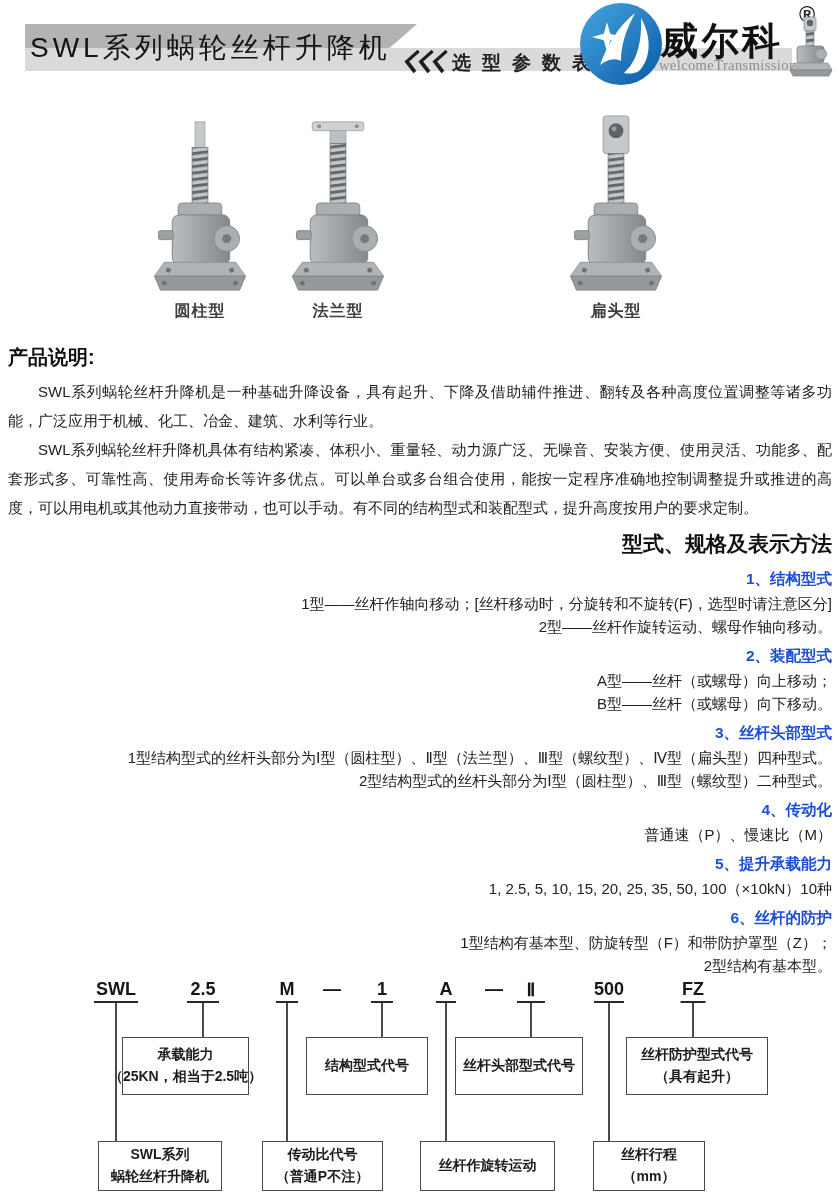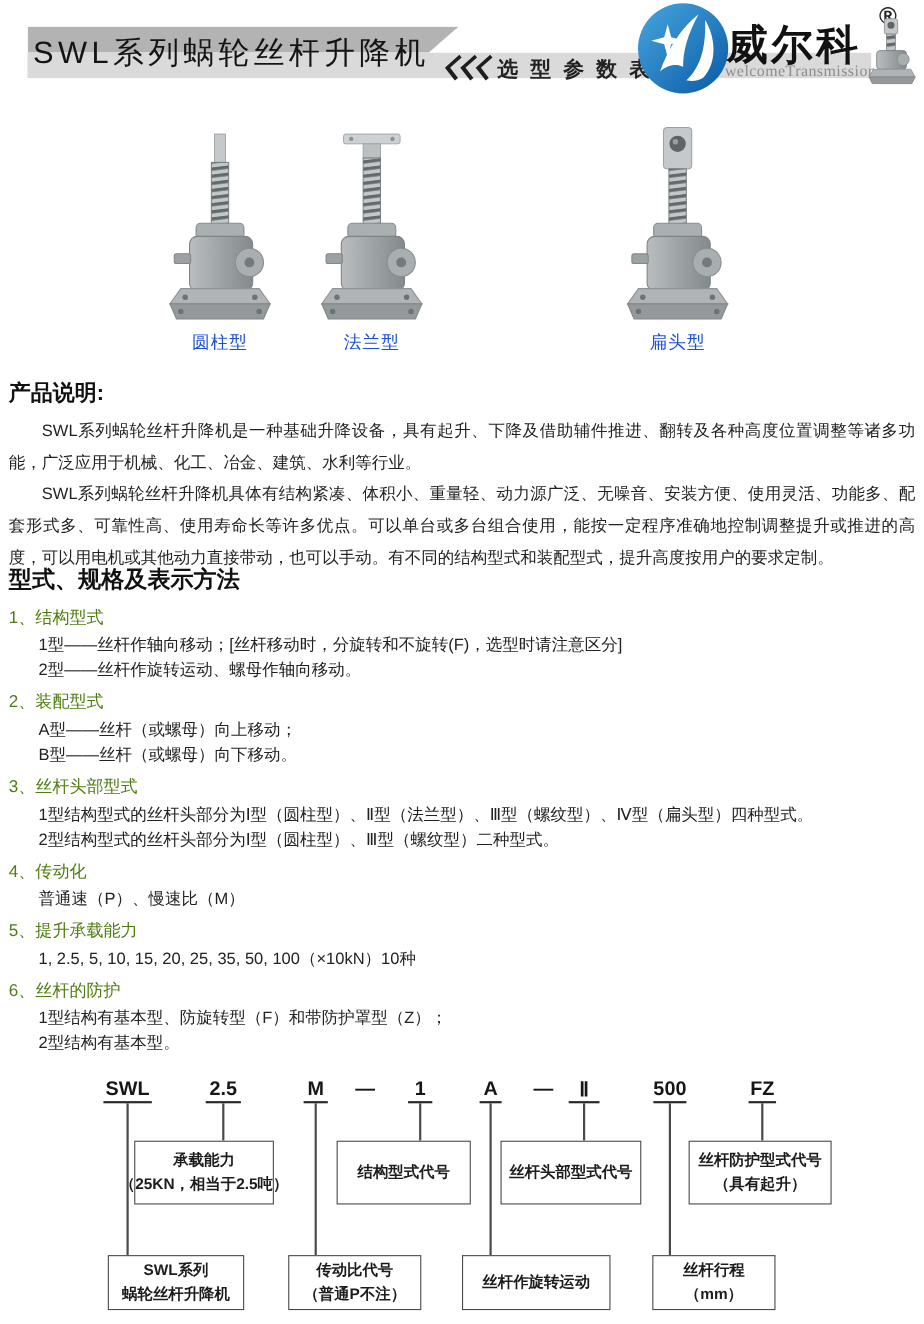--- a/index.html
+++ b/index.html
@@ -17,32 +17,32 @@
   .tagline { position:absolute; left:452px; top:50px; font-size:19px; font-weight:bold; letter-spacing:11px; color:#222; white-space:nowrap; }
   .logo-circle { position:absolute; left:578px; top:1px; }
   .brand-name { position:absolute; left:660px; top:16px; font-size:38px; font-weight:bold; letter-spacing:3px; color:#111; white-space:nowrap; }
   .registered { position:absolute; left:799px; top:2px; font-size:22px; font-weight:bold; color:#222; }
   .brand-sub { position:absolute; left:659px; top:57px; font-family:"Liberation Serif", serif; font-size:14.5px; color:#8e8e8e; letter-spacing:0.4px; white-space:nowrap; }
   .mini-jack { position:absolute; left:784px; top:16px; }
 
   
   .gallery { position:absolute; left:130px; top:96px; width:580px; height:228px; }
   .product-col { position:absolute; top:0; width:140px; height:226px; display:flex; flex-direction:column; align-items:center; justify-content:flex-end; }
-  .product-label { margin-top:5px; font-size:16px; font-weight:normal; color:#1d4ed8; letter-spacing:1px; }
+  .product-label { margin-top:5px; font-size:16px; font-weight:bold; color:#404040; letter-spacing:1px; }
 
   
   .desc { position:absolute; left:8px; top:344px; width:824px; }
   .h-major { font-size:20px; font-weight:bold; color:#111; margin-bottom:6px; }
   .desc p { font-size:15px; line-height:29px; text-indent:2em; color:#222; text-align:justify; }
 
   
-  .spec { position:absolute; left:8px; top:513px; width:824px; }
+  .spec { position:absolute; left:8px; top:530px; width:824px;text-align:right; }
   .spec .h-major { font-size:21px; margin-bottom:8px; }
   .spec-item { margin-bottom:5px; }
-  .spec-title { font-size:15.5px; font-weight:normal; line-height:26px; color:#4d7c0f; }
+  .spec-title { font-size:15.5px; font-weight:bold; line-height:26px; color:#1d4ed8; }
   .spec-line { font-size:15px; line-height:23px; padding-left:27px; color:#222; }
 
   
   .diagram { position:absolute; left:0; top:975px; width:840px; height:229px; }
   .code { position:absolute; top:4px; transform:translateX(-50%); font-size:18px; font-weight:bold; color:#161616; white-space:nowrap; }
   .code-underline { position:absolute; top:26px; height:2px; background:#2a2a2a; transform:translateX(-50%); }
   .connector { position:absolute; width:2px; background:#4a4a4a; transform:translateX(-50%); }
   .dbox { position:absolute; border:1px solid #4a4a4a; background:#fff; display:flex; flex-direction:column; align-items:center; justify-content:center; text-align:center; }
   .dbox div { font-size:14px; font-weight:bold; line-height:1.55; color:#1c1c1c; white-space:nowrap; }
   .row-mid { top:62px; height:58px; }
@@ -252,21 +252,21 @@
     <div class="dbox row-mid" style="left:122px;width:127px">
       <div>承载能力</div>
       <div>（25KN，相当于2.5吨）</div>
     </div>
     <div class="dbox row-mid" style="left:306px;width:122px">
       <div>结构型式代号</div>
     </div>
     <div class="dbox row-mid" style="left:455px;width:128px">
       <div>丝杆头部型式代号</div>
     </div>
-    <div class="dbox row-mid" style="left:626px;width:130px">
+    <div class="dbox row-mid" style="left:626px;width:142px">
       <div>丝杆防护型式代号</div>
       <div>（具有起升）</div>
     </div>
 
     <div class="dbox row-bot" style="left:98px;width:124px">
       <div>SWL系列</div>
       <div>蜗轮丝杆升降机</div>
     </div>
     <div class="dbox row-bot" style="left:262px;width:121px">
       <div>传动比代号</div>

